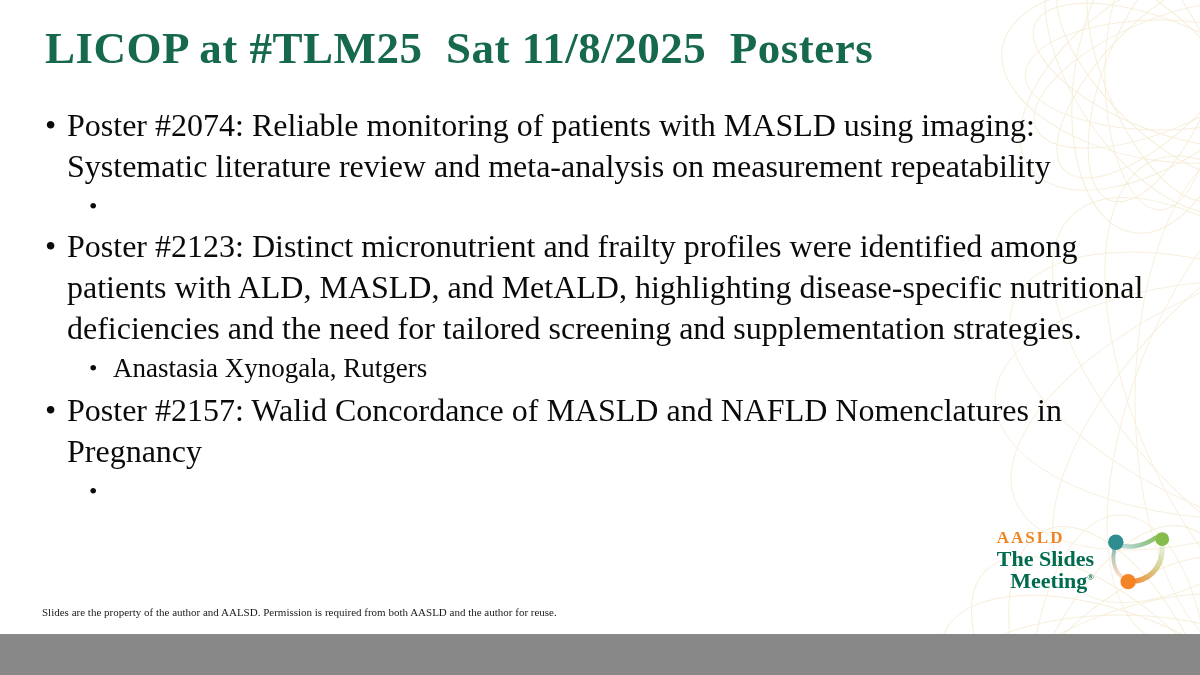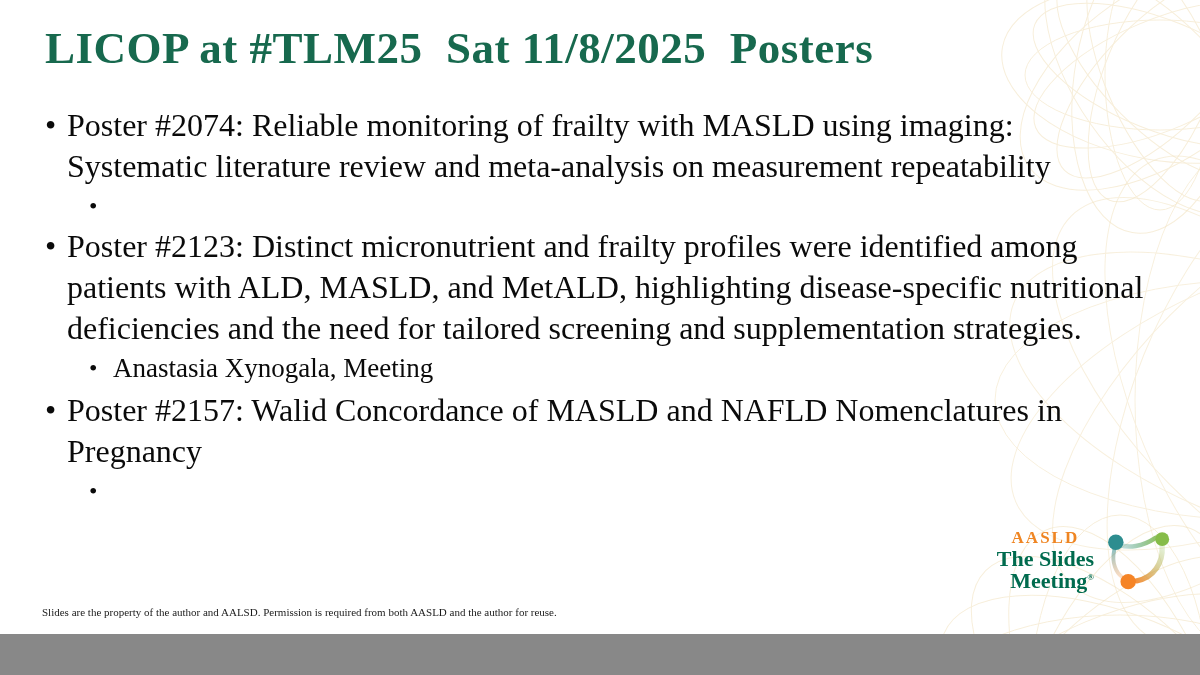--- a/index.html
+++ b/index.html
@@ -38,21 +38,21 @@
   }
   .sub-line .bullet{flex:0 0 24px;font-size:24px;padding-top:2px;}
   .footer{
     position:absolute;left:42px;bottom:16px;
     font-size:11px;color:#1a1a1a;margin-top:21px;
   }
   .logo{
     position:absolute;right:22px;bottom:40px;
     display:flex;align-items:center;gap:6px;
   }
-  .logo-textblock{display:flex;flex-direction:column;align-items:center;}
+  .logo-textblock{display:flex;flex-direction:column;align-items:flex-start;}
   .logo-org{
     font-size:17px;font-weight:bold;letter-spacing:2px;
     color:var(--logo-orange,#ef8522);
   }
   .logo-line{
     font-size:22px;font-weight:bold;line-height:1.0;
     color:var(--logo-green,#006b4e);
     align-self:flex-end;
   }
   .logo-line sup{font-size:9px;}
@@ -100,35 +100,35 @@
     </g>
   </svg>
 
   <h1 class="title">LICOP at #TLM25  Sat 11/8/2025  Posters</h1>
 
   <div class="content">
 
     <div class="poster">
       <div class="main-line">
         <span class="bullet">•</span>
-        <span class="poster-text">Poster #2074: Reliable monitoring of frailty with MASLD using imaging: Systematic literature review and meta-analysis on measurement repeatability</span>
+        <span class="poster-text">Poster #2074: Reliable monitoring of patients with MASLD using imaging: Systematic literature review and meta-analysis on measurement repeatability</span>
       </div>
       <div class="sub-line">
         <span class="bullet">•</span>
       </div>
     </div>
 
     <div class="poster">
       <div class="main-line">
         <span class="bullet">•</span>
         <span class="poster-text">Poster #2123: Distinct micronutrient and frailty profiles were identified among patients with ALD, MASLD, and MetALD, highlighting disease-specific nutritional deficiencies and the need for tailored screening and supplementation strategies.</span>
       </div>
       <div class="sub-line">
         <span class="bullet">•</span>
-        <span class="author-text">Anastasia Xynogala, Meeting</span>
+        <span class="author-text">Anastasia Xynogala, Rutgers</span>
       </div>
     </div>
 
     <div class="poster">
       <div class="main-line">
         <span class="bullet">•</span>
         <span class="poster-text">Poster #2157: Walid Concordance of MASLD and NAFLD Nomenclatures in Pregnancy</span>
       </div>
       <div class="sub-line">
         <span class="bullet">•</span>

